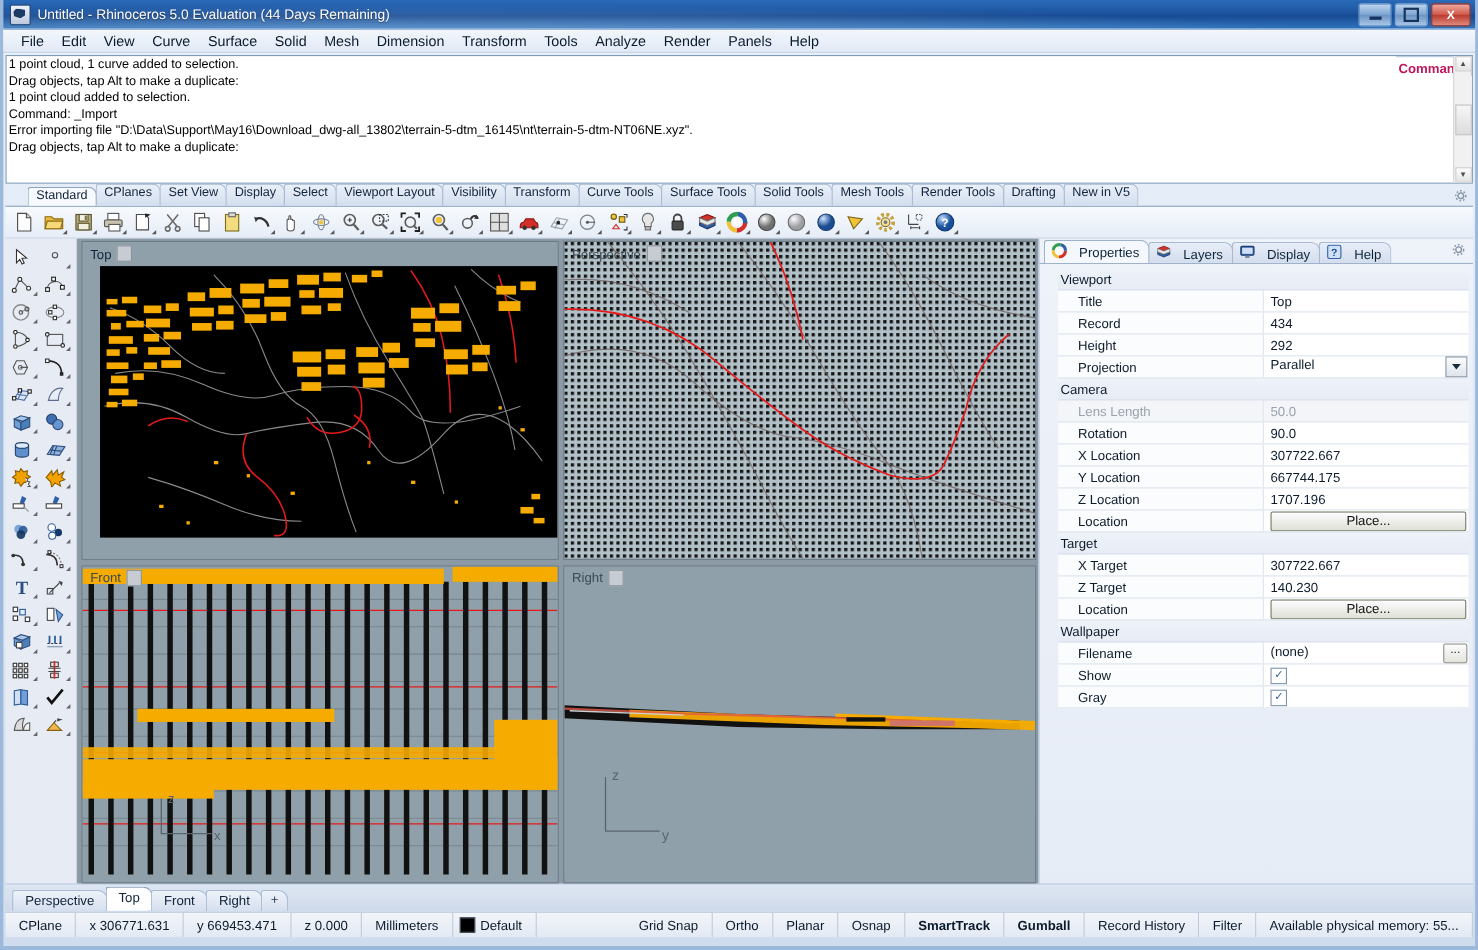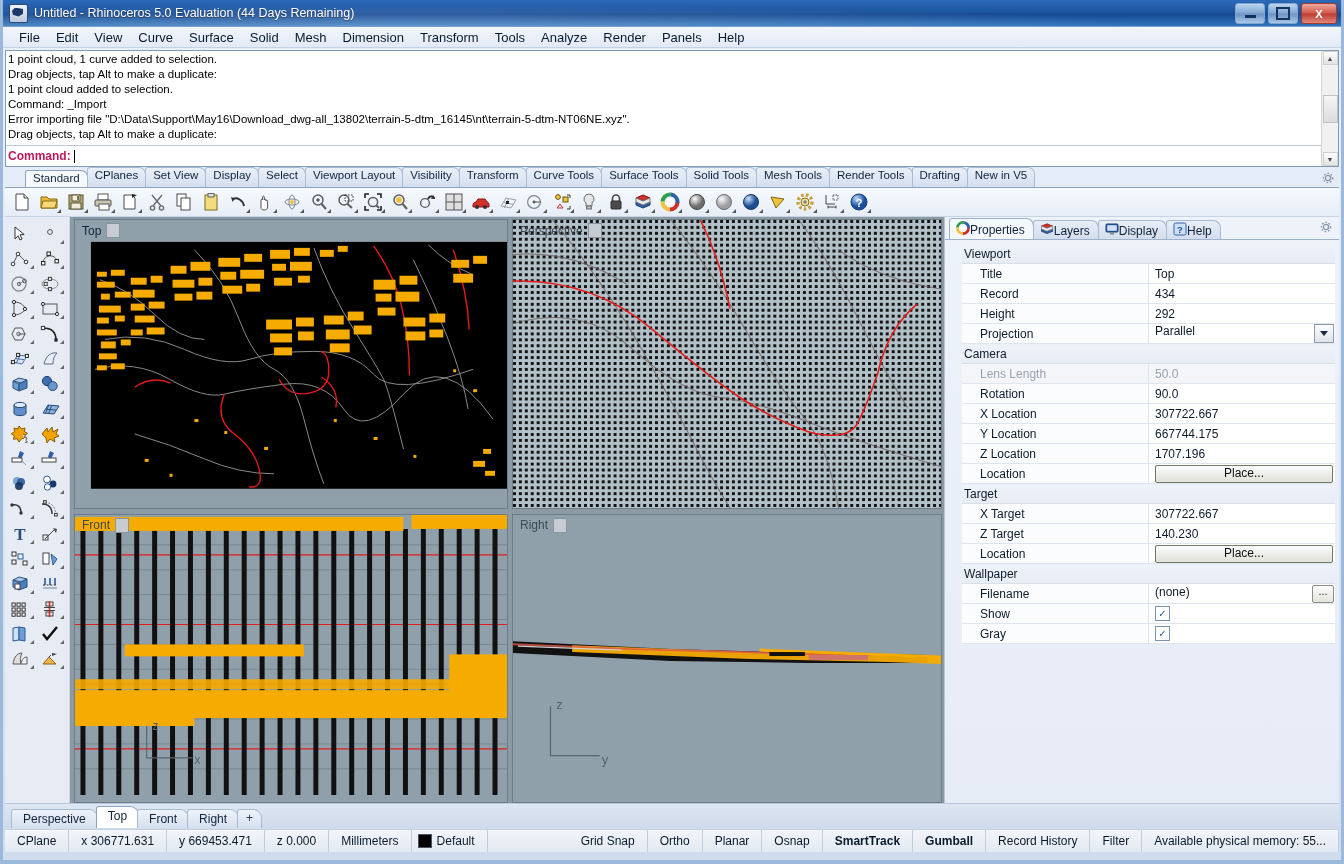--- a/index.html
+++ b/index.html
@@ -72,21 +72,21 @@
   .menu-item{
     padding:2px 8px;color:#0a1a2e;font-size:13px;white-space:nowrap;
   }
 
   
   .cmd-wrap{
     margin:2px 2px 0 2px;
     border:1px solid #7f9db9;
     background:#ffffff;
     height:117px;box-sizing:border-box;
-    display:flex;flex-direction:column;
+    display:flex;flex-direction:row;
     position:relative;
   }
   .cmd-history{
     flex:1;overflow:hidden;padding:1px 0 0 2px;
     font-size:11.5px;line-height:15px;color:#000;
   }
   .cmd-history div{white-space:nowrap;}
   .cmd-line{
     height:20px;border-top:1px solid #b9cade;display:flex;align-items:center;
     padding-left:2px;font-size:12px;
@@ -215,21 +215,21 @@
   .rpanel{
     width:394px;flex:none;display:flex;flex-direction:column;
     background:linear-gradient(180deg,#eef2f9,#e6ecf6);
     border-left:1px solid #b7c5d9;
   }
   .rtabs{
     height:22px;display:flex;align-items:flex-end;position:relative;
     padding-left:4px;border-bottom:1px solid #9fb2cb;
   }
   .rtab{
-    display:flex;align-items:center;gap:0;
+    display:flex;align-items:center;gap:11px;
     font-size:12px;color:#0f2339;
     height:19px;box-sizing:border-box;padding:1px 8px 0 6px;
     background:linear-gradient(180deg,#e8eef8,#d3dded);
     border:1px solid #a8b9d0;border-bottom:none;
     border-radius:3px 8px 0 0;margin-right:-1px;white-space:nowrap;
   }
   .rtab.active{background:#f4f7fc;height:21px;border-color:#9fb2cb;}
   .rgear{position:absolute;right:6px;top:3px;}
   .prop-body{flex:1;overflow:hidden;padding:4px 4px 0 17px;}
   .ptable{width:100%;border-collapse:collapse;table-layout:fixed;}

